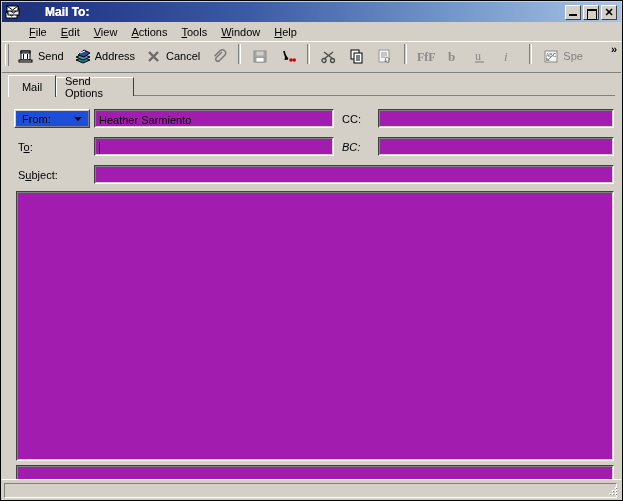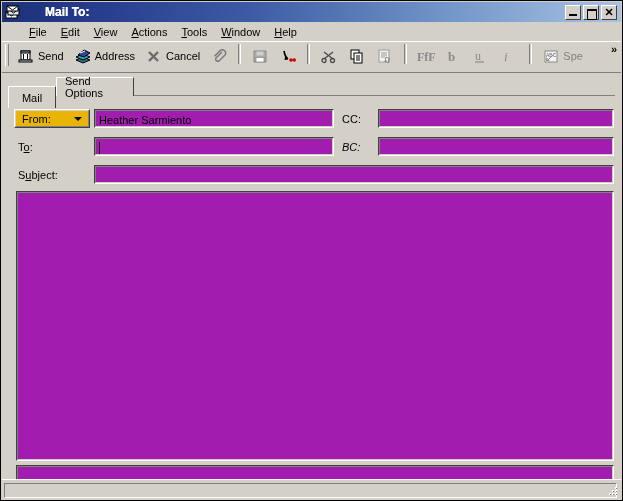--- a/index.html
+++ b/index.html
@@ -239,21 +239,21 @@
   .caret {
     position: absolute;
     left: 3px; top: 3px;
     width: 1px; height: 13px;
     background: #000;
   }
 
   
   .combo {
     position: absolute;
-    background: #eab308;
+    background: #1d4ed8;
     border-top: 1px solid #ffffff;
     border-left: 1px solid #ffffff;
     border-right: 1px solid #404040;
     border-bottom: 1px solid #404040;
     box-sizing: border-box;
     cursor: default;
   }
   .combo .cb-in {
     position: absolute;
     left: 0; top: 0; right: 0; bottom: 0;
@@ -503,21 +503,21 @@
       </div>
     </div>
 
     <span class="tb-chev">»</span>
   </div>
 
   <div class="client">
 
     <div class="tabstrip">
       <div class="tab-underline"></div>
-      <div class="tab active" style="left:0px; width:48px;margin-top:11px;">
+      <div class="tab active" style="left:0px; width:48px;">
         <span>Mail</span>
       </div>
       <div class="tab" style="left:48px; width:78px;">
         <span>Send Options</span>
       </div>
     </div>
 
     <div class="combo" style="left:12px; top:36px; width:76px; height:19px;">
       <div class="cb-in">
         <span class="cb-label">From:</span>

